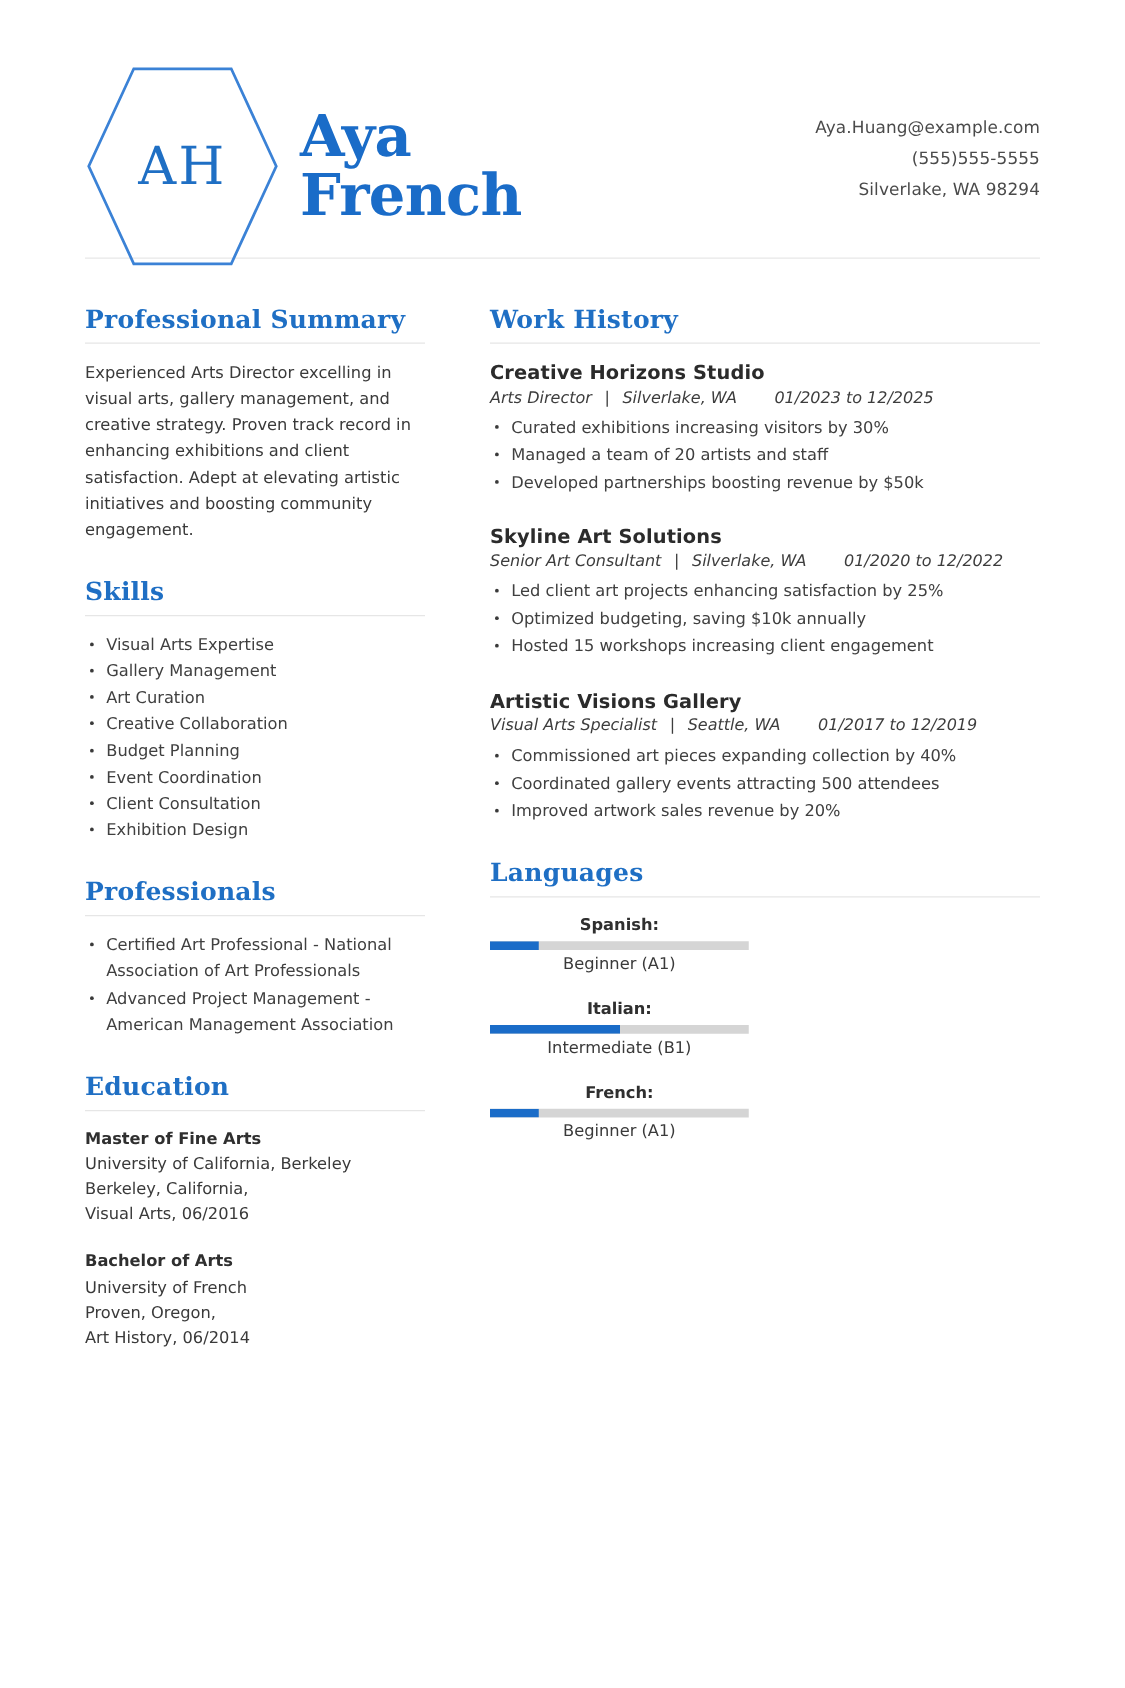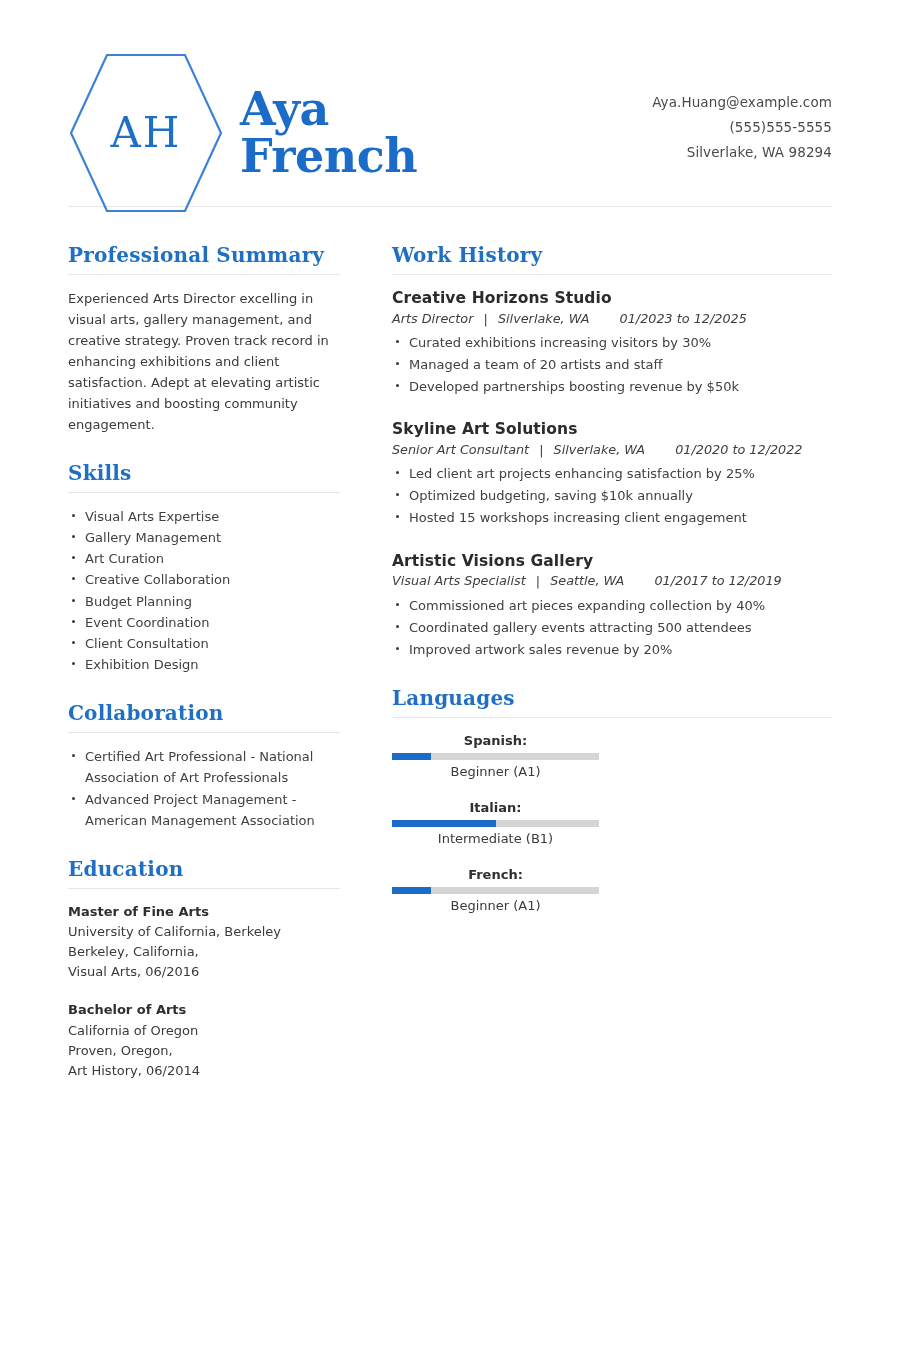--- a/index.html
+++ b/index.html
@@ -264,42 +264,42 @@
           <li>Art Curation</li>
           <li>Creative Collaboration</li>
           <li>Budget Planning</li>
           <li>Event Coordination</li>
           <li>Client Consultation</li>
           <li>Exhibition Design</li>
         </ul>
       </div>
 
       <div class="section">
-        <div class="section-title">Collaboration</div>
+        <div class="section-title">Professionals</div>
         <div class="section-rule"></div>
         <ul class="bullets">
           <li>Certified Art Professional - National Association of Art Professionals</li>
           <li>Advanced Project Management - American Management Association</li>
         </ul>
       </div>
 
       <div class="section">
         <div class="section-title">Education</div>
         <div class="section-rule"></div>
 
         <div class="edu-entry">
           <div class="edu-degree">Master of Fine Arts</div>
           <div class="edu-line">University of California, Berkeley</div>
           <div class="edu-line">Berkeley, California,</div>
           <div class="edu-line">Visual Arts, 06/2016</div>
         </div>
 
         <div class="edu-entry">
           <div class="edu-degree">Bachelor of Arts</div>
-          <div class="edu-line">California of Oregon</div>
+          <div class="edu-line">University of French</div>
           <div class="edu-line">Proven, Oregon,</div>
           <div class="edu-line">Art History, 06/2014</div>
         </div>
       </div>
 
     </div>
 
     <div class="col-gap"></div>
 
     <div class="col-right">

